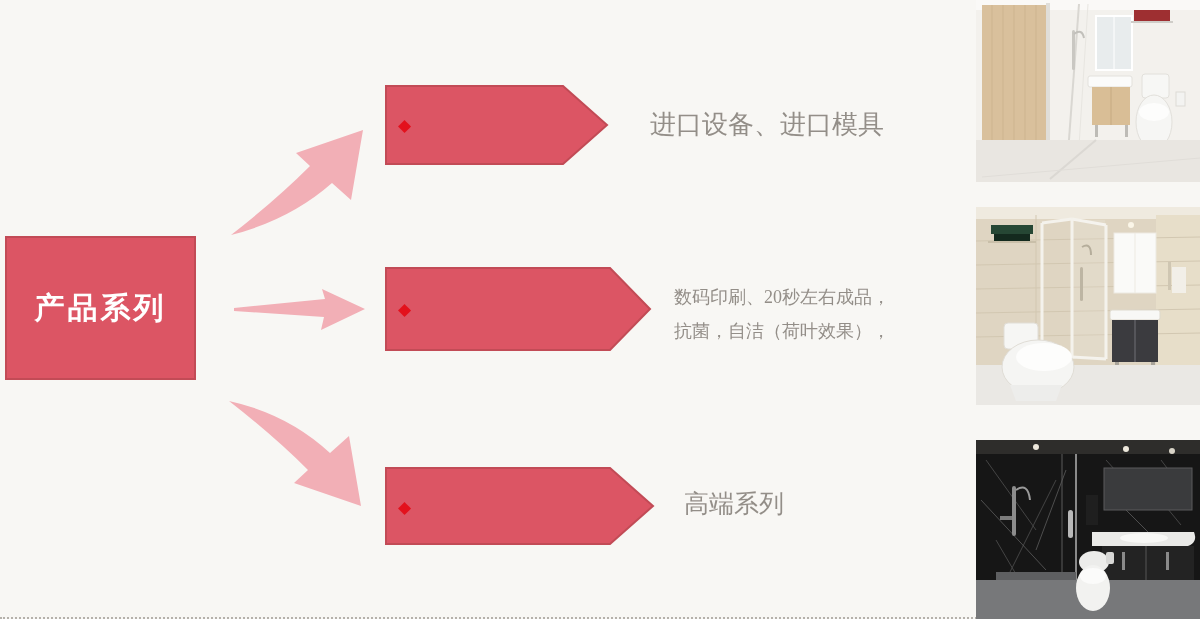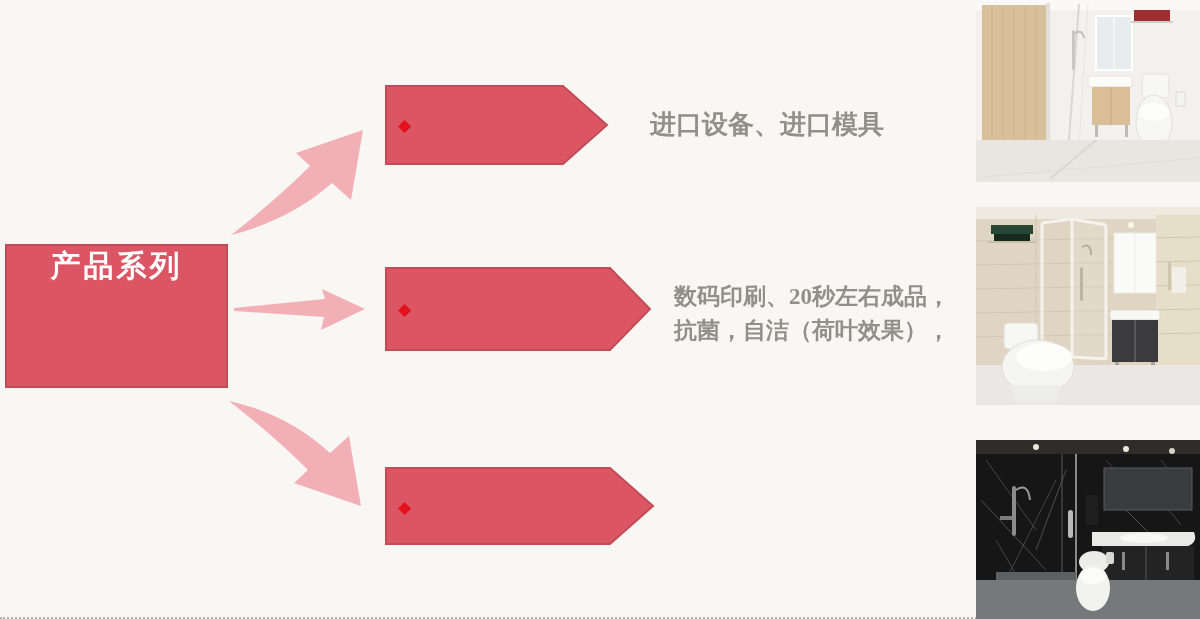--- a/index.html
+++ b/index.html
@@ -8,25 +8,25 @@
 
   .slide {
     position: relative;
     width: 1200px; height: 619px;
     background: var(--background, #F8F7F4);
     border-bottom: 2px dotted #B5B1AB;
   }
 
   
   .root-box {
-    position: absolute; left: 5px; top: 244px;
-    width: 223px; height: 144px;
+    position: absolute; left: 5px; top: 236px;
+    width: 191px; height: 144px;
     background: var(--banner-fill, #DC5564);
     border: 2px solid var(--banner-border, #C24B56);
-    display: flex; align-items: flex-start; justify-content: center;
+    display: flex; align-items: center; justify-content: center;
   }
   .root-box .root-label {
     color: #FFFFFF; font-size: 30px; font-weight: bold;
     letter-spacing: 3px;
     font-family: "Liberation Serif", "DejaVu Serif", serif;
   }
 
   
   .flow-arrow { position: absolute; }
   .flow-arrow path { fill: var(--pink-arrow, #F2AFB6); }
@@ -53,24 +53,23 @@
   .banner1 { left: 385px; top: 85px;  width: 224px; height: 80px; }
   .banner2 { left: 385px; top: 267px; width: 267px; height: 84px; }
   .banner3 { left: 385px; top: 467px; width: 270px; height: 79px; }
 
   
   .desc {
     position: absolute;
     color: var(--text-gray, #938E88);
     font-family: "Liberation Serif", "DejaVu Serif", serif;
     white-space: nowrap;
-    font-weight: bold;
   }
   .desc1 { left: 650px; top: 107px; font-size: 26px; }
-  .desc2 { left: 674px; top: 280px; font-size: 23px; line-height: 34px; }
+  .desc2 { left: 674px; top: 280px; font-size: 18px; line-height: 34px; }
   .desc3 { left: 684px; top: 487px; font-size: 25px; }
 
   
   .photo { position: absolute; left: 976px; width: 224px; overflow: hidden; }
   .photo1 { top: 0;     height: 182px; }
   .photo2 { top: 207px; height: 198px; }
   .photo3 { top: 440px; height: 179px; }
   .photo svg { display: block; }
 </style>
 </head>
@@ -117,20 +116,21 @@
     <span class="banner-text">
       <span class="diamond">◆</span>
     </span>
   </div>
 
   <div class="desc desc1">进口设备、进口模具</div>
   <div class="desc desc2">
     <div>数码印刷、20秒左右成品，</div>
     <div>抗菌，自洁（荷叶效果），</div>
   </div>
+  <div class="desc desc3">高端系列</div>
 
   <div class="photo photo1">
     <svg width="224" height="182" viewBox="0 0 224 182">
       <rect width="224" height="182" fill="#F3F1ED"></rect>
       <rect x="0" y="0" width="224" height="10" fill="#FAF9F7"></rect>
       <rect x="6" y="5" width="64" height="172" fill="#D9C09C"></rect>
       <g stroke="#CDB48F" stroke-width="1">
         <line x1="16" y1="5" x2="16" y2="177"></line>
           <line x1="27" y1="5" x2="27" y2="177"></line>
         <line x1="38" y1="5" x2="38" y2="177"></line>

